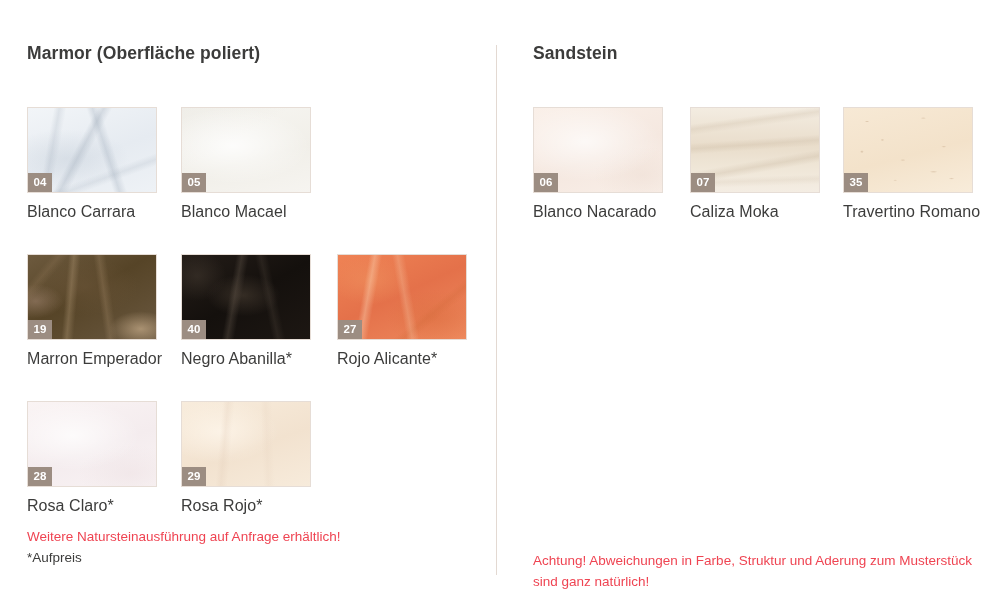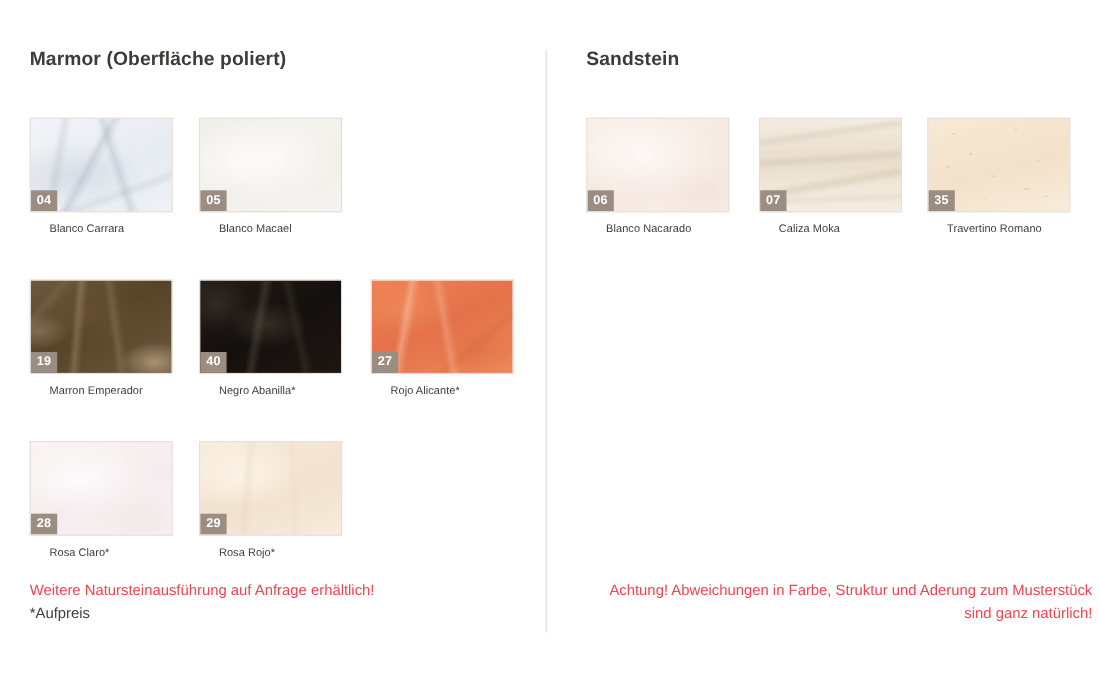--- a/index.html
+++ b/index.html
@@ -98,41 +98,40 @@
     color: #ffffff;
     font-size: 11.5px;
     font-weight: 600;
     line-height: 19px;
     text-align: center;
     letter-spacing: 0.2px;
     z-index: 3;
   }
   .caption {
     margin-top: 10px;
-    font-size: 10px;
+    font-size: 16px;
     color: #3c3c3b;
     white-space: nowrap;
     letter-spacing: 0.05px;
-    margin-left: 18px;
   }
 
   
   .note {
     position: absolute;
     left: 0;
     font-size: 13.5px;
     line-height: 1.55;
     white-space: pre-line;
   }
   .note.red  { color: #ef4452; }
   .note.dark { color: #3c3c3b; }
 
   .note-left-red   { top: 527px; }
   .note-left-dark  { top: 548px; }
-  .note-right-red  { top: 527px; width: 460px; white-space: normal; text-align: right; }
+  .note-right-red  { top: 551px; width: 460px; white-space: normal; }
 
   
 
   
   .tex-carrara {
     background:
       linear-gradient(118deg, rgba(160,172,185,0.00) 40%, rgba(150,163,178,0.30) 44%, rgba(160,172,185,0.00) 49%),
       linear-gradient(72deg,  rgba(150,163,178,0.00) 55%, rgba(140,155,172,0.26) 59%, rgba(150,163,178,0.00) 64%),
       linear-gradient(100deg, rgba(150,163,178,0.00) 18%, rgba(145,158,174,0.20) 22%, rgba(150,163,178,0.00) 27%),
       linear-gradient(160deg, rgba(150,163,178,0.00) 70%, rgba(150,163,178,0.18) 75%, rgba(150,163,178,0.00) 80%),

